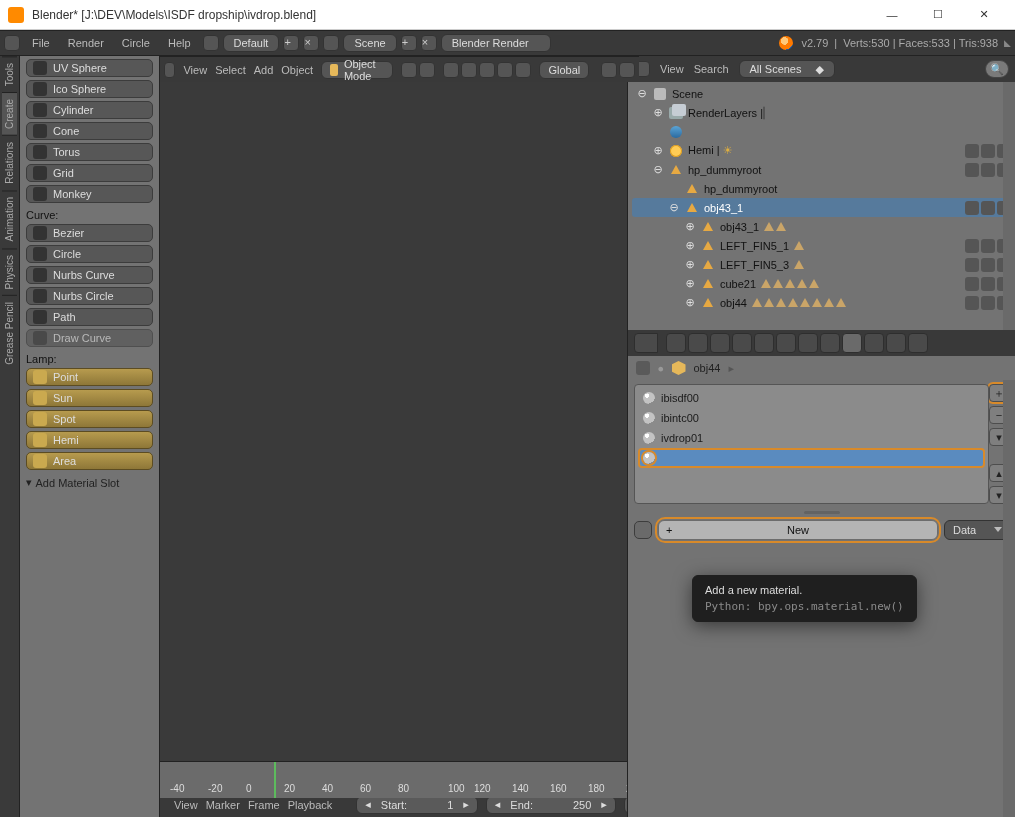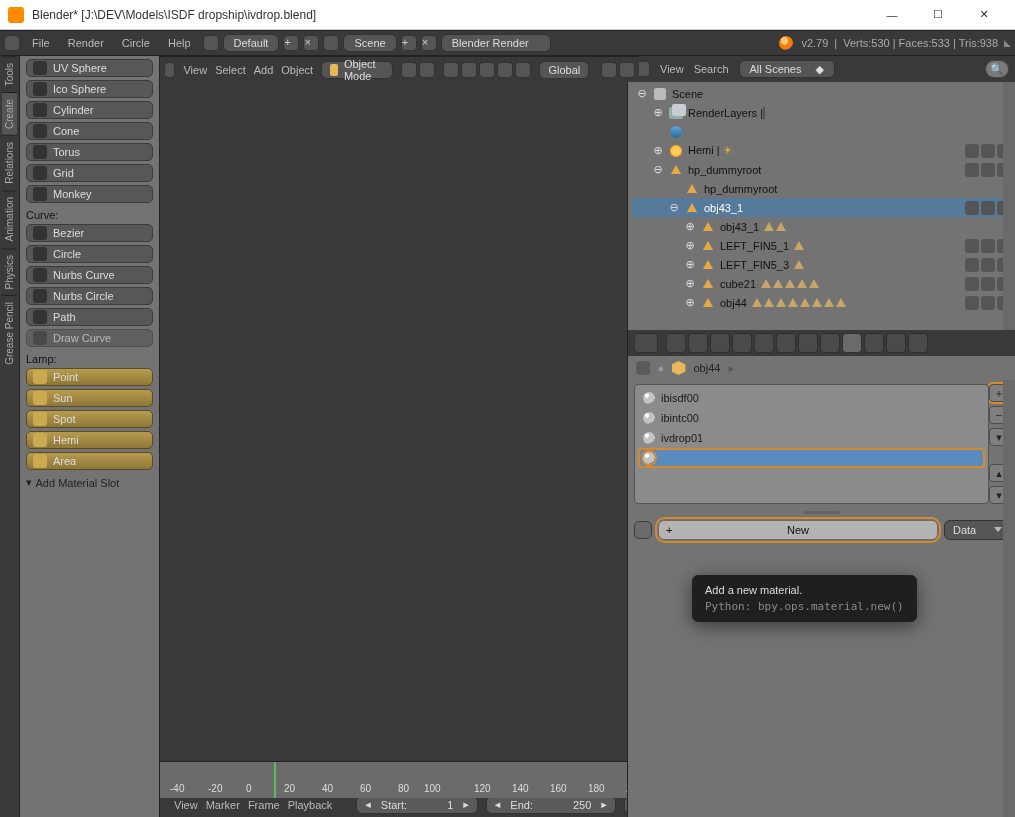--- a/index.html
+++ b/index.html
@@ -332,21 +332,21 @@
       <div class="ruler">
         <div class="playhead"></div>
         <div id="ticks">
             <span class="tick" style="left: 10px;">-40</span>
             <span class="tick" style="left: 48px;">-20</span>
             <span class="tick" style="left: 86px;">0</span>
             <span class="tick" style="left: 124px;">20</span>
             <span class="tick" style="left: 162px;">40</span>
             <span class="tick" style="left: 200px;">60</span>
             <span class="tick" style="left: 238px;">80</span>
-            <span class="tick" style="left: 264px;">100</span>
+            <span class="tick" style="left: 288px;">100</span>
             <span class="tick" style="left: 314px;">120</span>
             <span class="tick" style="left: 352px;">140</span>
             <span class="tick" style="left: 390px;">160</span>
             <span class="tick" style="left: 428px;">180</span>
             <span class="tick" style="left: 466px;">200</span>
           </div>
       </div>
     </div>
     <div class="timeline-hdr">
       <div class="ico"></div>

